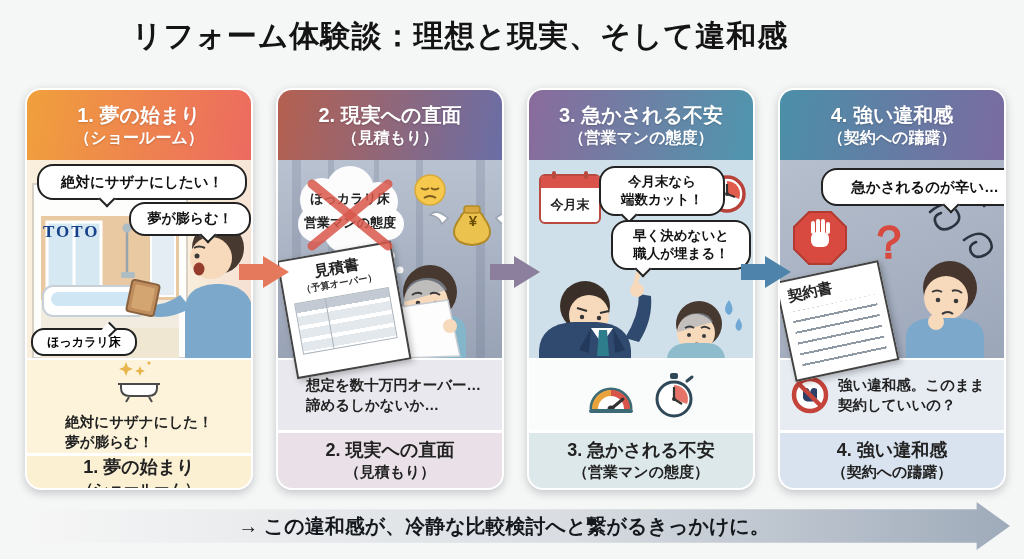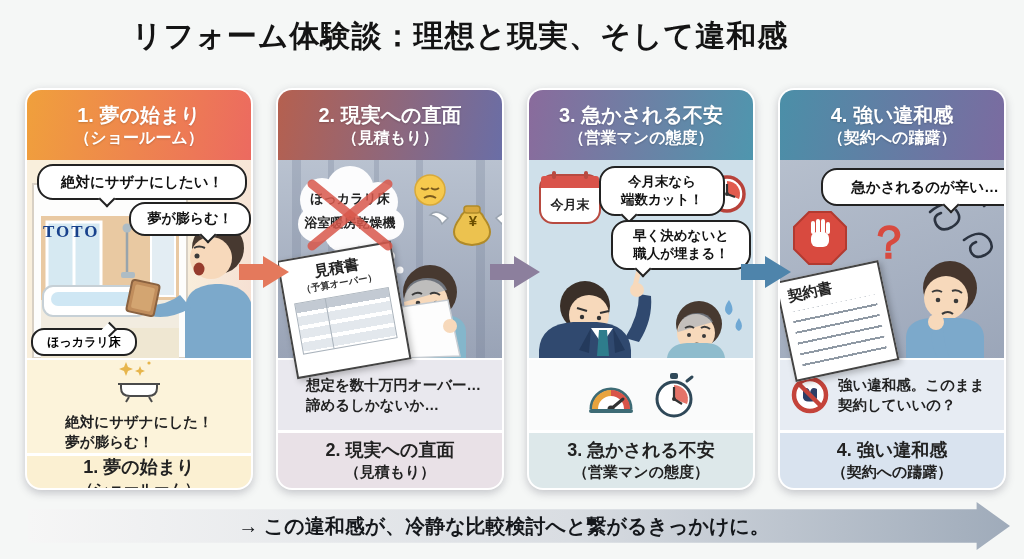--- a/index.html
+++ b/index.html
@@ -94,21 +94,21 @@
   .toto{
     position:absolute;left:16px;top:32px;z-index:3;
     font-family:"Liberation Serif","DejaVu Serif",serif;
     font-weight:800;font-size:17px;letter-spacing:2px;color:#18418c;margin-top:30px;
   }
   .thought-line{position:absolute;z-index:4;text-align:center;font-weight:800;color:#222;font-size:13px;}
   .x-mark{position:absolute;left:16px;top:14px;width:112px;height:84px;z-index:6;pointer-events:none;}
   .yen{position:absolute;left:186px;top:52px;width:18px;text-align:center;z-index:4;
     font-size:15px;font-weight:800;color:#6b4e00;}
   .cal{position:absolute;left:10px;top:14px;width:58px;z-index:4;
-    border:2px solid #b84a40;border-radius:14px;background:#fff;overflow:visible;}
+    border:2px solid #b84a40;border-radius:6px;background:#fff;overflow:visible;}
   .cal-top{height:12px;background:#d9534a;border-radius:3px 3px 0 0;position:relative;}
   .cal-top::before,.cal-top::after{content:"";position:absolute;top:-5px;width:4px;height:8px;background:#b84a40;border-radius:2px;}
   .cal-top::before{left:11px;} .cal-top::after{right:11px;}
   .cal-body{height:34px;display:flex;align-items:center;justify-content:center;
     font-size:13px;font-weight:800;color:#222;}
   .qmark{position:absolute;left:86px;top:52px;z-index:4;font-size:46px;font-weight:800;color:#d84a3f;}
   .step-arrow{position:absolute;top:254px;z-index:20;}
   .banner{
     position:absolute;left:28px;top:502px;width:982px;height:48px;
     background:linear-gradient(90deg,#f6f6f6 0%,#d9dde2 55%,#9fabba 100%);
@@ -231,21 +231,21 @@
           <circle cx="140" cy="143" r="2.3" fill="#3a3a3a"></circle>
           <circle cx="158" cy="143" r="2.3" fill="#3a3a3a"></circle>
           <ellipse cx="149" cy="156" rx="4.5" ry="6" fill="#963c2d"></ellipse>
           <path d="M108,198 v-26 q0,-16 24,-18 h32 q24,2 24,18 v26 z" fill="#84b6cb"></path>
           <polygon points="116,148 170,140 182,196 126,198" fill="#fdfdfd" stroke="#c6ccd2" stroke-width="1.5"></polygon>
           <circle cx="122" cy="172" r="7" fill="#f7d9bb"></circle>
           <circle cx="172" cy="166" r="7" fill="#f7d9bb"></circle>
         </g>
       </svg>
       <div class="thought-line" style="left:24px;top:30px;width:96px;">ほっカラリ床</div>
-      <div class="thought-line" style="left:14px;top:54px;width:116px;">浴室暖房乾燥機</div>
+      <div class="thought-line" style="left:14px;top:54px;width:116px;">営業マンの態度</div>
       <svg class="x-mark" viewBox="0 0 112 84">
         <line x1="18" y1="10" x2="94" y2="72" stroke="#d9584c" stroke-width="9" stroke-linecap="round" opacity="0.85"></line>
         <line x1="94" y1="10" x2="18" y2="72" stroke="#d9584c" stroke-width="9" stroke-linecap="round" opacity="0.85"></line>
       </svg>
       <div class="yen">¥</div>
       <div class="doc" style="left:8px;top:90px;width:96px;height:104px;transform:rotate(-10deg);">
         <div class="dt">見積書</div>
         <div class="ds">（予算オーバー）</div>
         <div class="grid"></div>
       </div>

